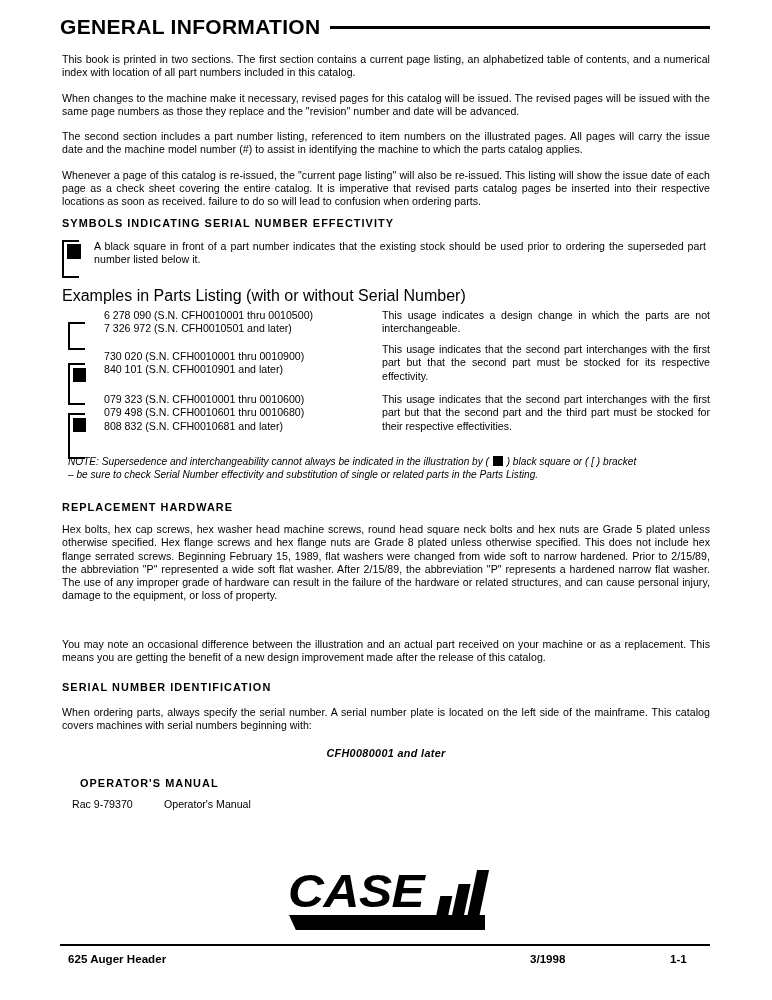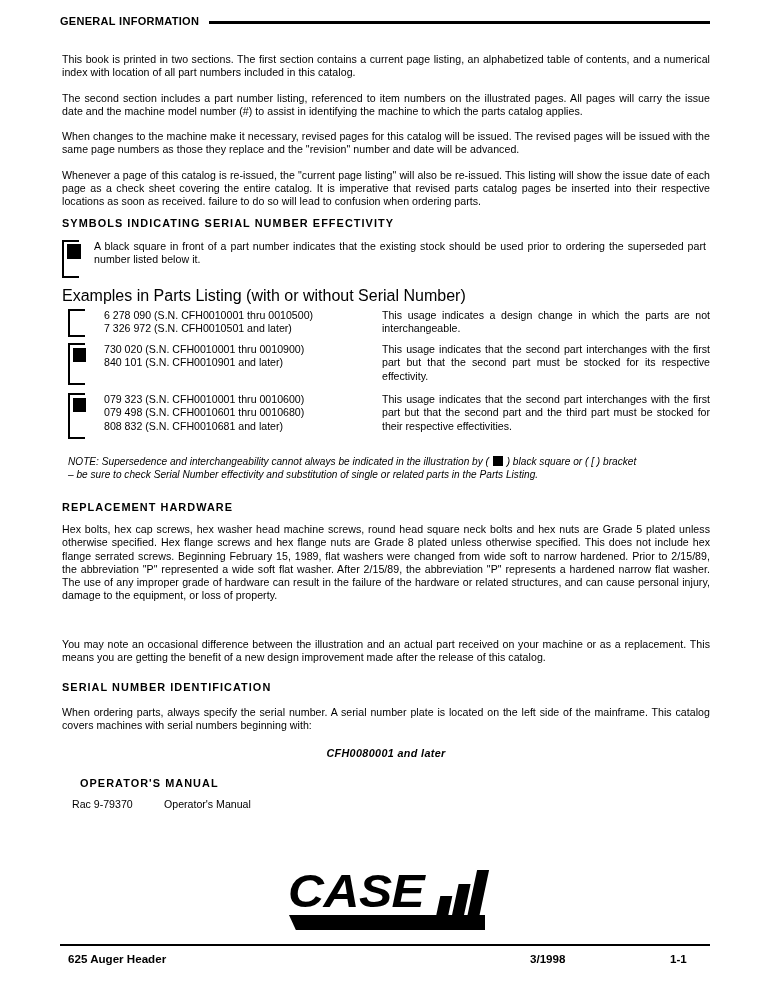--- a/index.html
+++ b/index.html
@@ -25,21 +25,21 @@
   
   .page-header {
     position: absolute;
     left: 60px;
     top: 16px;
     width: 650px;
     display: flex;
     align-items: center;
   }
   .page-title {
-    font-size: 11px;
+    font-size: 21px;
     font-weight: bold;
     letter-spacing: 0.3px;
     white-space: nowrap;
     line-height: 1;
   }
   .header-rule {
     flex: 1 1 auto;
     height: 3px;
     background: #000;
     margin-left: 10px;
@@ -103,21 +103,21 @@
   }
 
   
   .examples-intro {
     font-size: 16px;
     line-height: 13px;
   }
   .example-row {
     position: relative;
     display: flex;
-    align-items: flex-start;
+    align-items: center;
   }
   .example-sym {
     position: relative;
     width: 42px;
     flex: 0 0 42px;
   }
   .example-sym .bracket {
     position: absolute;
     left: 6px;
     top: 0px;
@@ -251,22 +251,22 @@
 
 <div id="page">
 
   <div class="page-header">
     <div class="page-title">GENERAL INFORMATION</div>
     <div class="header-rule"></div>
   </div>
 
   <div class="body-col" style="top:53px;">
     <p class="para">This book is printed in two sections.  The first section contains a current page listing, an alphabetized table of contents, and a numerical index with location of all part numbers included in this catalog.</p>
+    <p class="para">When changes to the machine make it necessary, revised pages for this catalog will be issued.  The revised pages will be issued with the same page numbers as those they replace and the "revision" number and date will be advanced.</p>
     <p class="para">The second section includes a part number listing, referenced to item numbers on the illustrated pages.  All pages will carry the issue date and the machine model number (#) to assist in identifying the machine to which the parts catalog applies.</p>
-    <p class="para">When changes to the machine make it necessary, revised pages for this catalog will be issued.  The revised pages will be issued with the same page numbers as those they replace and the "revision" number and date will be advanced.</p>
     <p class="para">Whenever a page of this catalog is re-issued, the "current page listing" will also be re-issued.  This listing will show the issue date of each page as a check sheet covering the entire catalog.  It is imperative that revised parts catalog pages be inserted into their respective locations as soon as received.  failure to do so will lead to confusion when ordering parts.</p>
   </div>
 
   <div class="body-col" style="top:217px;">
     <h2 class="section-head">SYMBOLS INDICATING SERIAL NUMBER EFFECTIVITY</h2>
   </div>
 
   <div class="body-col" id="sym-note-block">
     <div class="bracket">
       <span class="blk-sq"></span>

